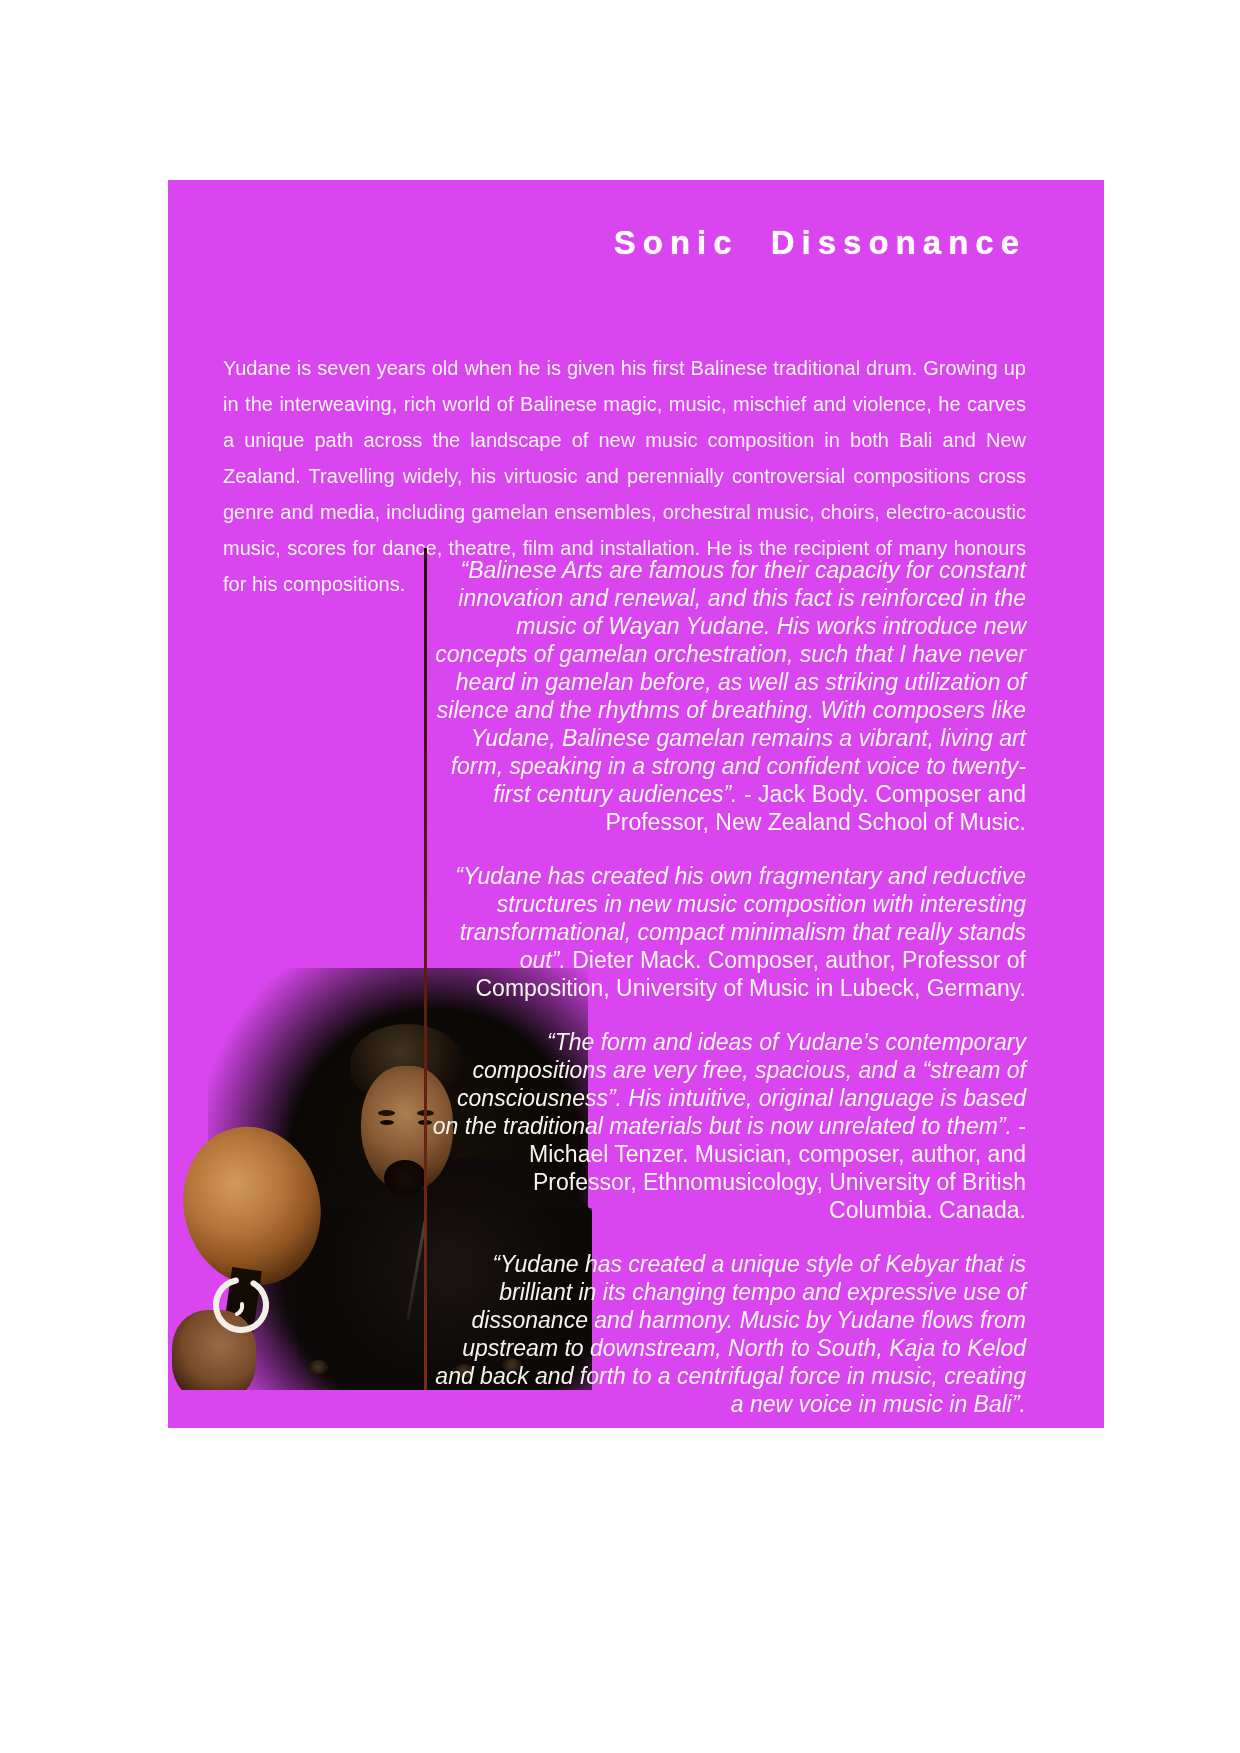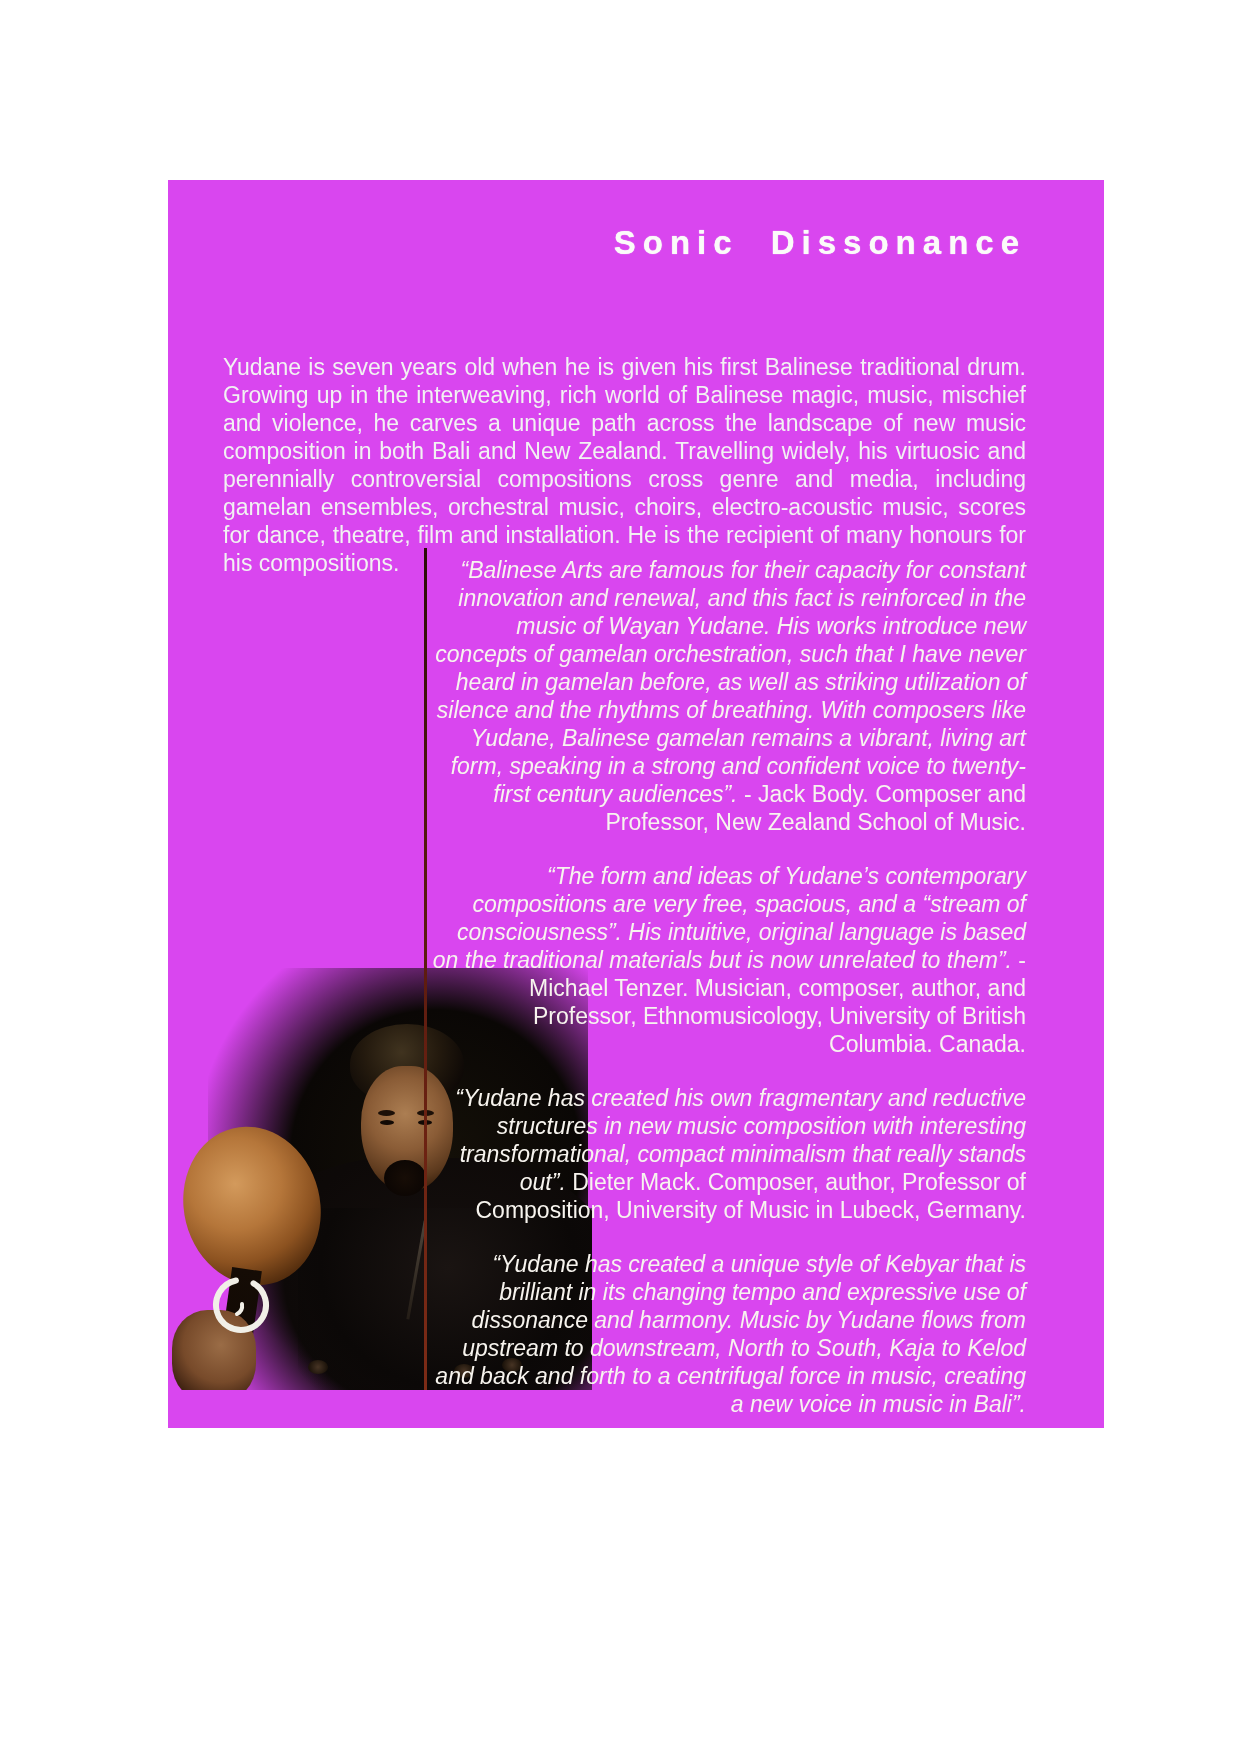--- a/index.html
+++ b/index.html
@@ -17,21 +17,21 @@
   }
   .title{
     position:absolute;top:44px;right:78px;
     color:#fbfbf9;font-weight:bold;font-size:33px;
     letter-spacing:7px;word-spacing:16px;
     text-shadow:0 0 1px #ffffff;
     white-space:nowrap;
   }
   .intro{
     position:absolute;left:55px;top:150px;width:803px;
-    color:#f2f2f2;font-size:23px;line-height:28px;
+    color:#f2f2f2;font-size:20px;line-height:36px;
     text-align:justify;
   }
   .accent-line{
     position:absolute;left:256px;top:368px;width:3px;height:842px;
     background:linear-gradient(180deg,#2a0b06 0%, #53170d 35%, #6b2212 70%, #7c2b16 100%);
     z-index:4;
   }
   .quotes{
     position:absolute;left:260px;top:376px;width:598px;
     text-align:right;color:#f7f4ee;z-index:5;
@@ -147,26 +147,26 @@
     </div>
 
     <div class="accent-line"></div>
 
     <div class="quotes">
       <p class="quote">
         <span class="qtext">“Balinese Arts are famous for their capacity for constant innovation and renewal, and this fact is reinforced in the music of Wayan Yudane. His works introduce new concepts of gamelan orchestration, such that I have never heard in gamelan before, as well as striking utilization of silence and the rhythms of breathing. With composers like Yudane, Balinese gamelan remains a vibrant, living art form, speaking in a strong and confident voice to twenty-first century audiences”.</span>
         <span class="attr">- Jack Body. Composer and Professor, New Zealand School of Music.</span>
       </p>
       <p class="quote">
+        <span class="qtext">“Yudane has created his own fragmentary and reductive structures in new music composition with interesting transformational, compact minimalism that really stands out”.</span>
+        <span class="attr">Dieter Mack. Composer, author, Professor of Composition, University of Music in Lubeck, Germany.</span>
+      </p>
+      <p class="quote">
         <span class="qtext">“The form and ideas of Yudane’s contemporary compositions are very free, spacious, and a “stream of consciousness”. His intuitive, original language is based on the traditional materials but is now unrelated to them”.</span>
         <span class="attr">- Michael Tenzer. Musician, composer, author, and Professor, Ethnomusicology, University of British Columbia. Canada.</span>
-      </p>
-      <p class="quote">
-        <span class="qtext">“Yudane has created his own fragmentary and reductive structures in new music composition with interesting transformational, compact minimalism that really stands out”.</span>
-        <span class="attr">Dieter Mack. Composer, author, Professor of Composition, University of Music in Lubeck, Germany.</span>
       </p>
       <p class="quote">
         <span class="qtext">“Yudane has created a unique style of Kebyar that is brilliant in its changing tempo and expressive use of dissonance and harmony. Music by Yudane flows from upstream to downstream, North to South, Kaja to Kelod and back and forth to a centrifugal force in music, creating a new voice in music in Bali”.</span>
         
       </p>
     </div>
 
     <svg class="enso" viewBox="0 0 62 62" aria-hidden="true">
       <circle cx="31" cy="31" r="25" fill="none" stroke="#f1efe7" stroke-width="6" stroke-linecap="round" stroke-dasharray="138 19" transform="rotate(-60 31 31)"></circle>
       <path d="M27 40 q6 -3 5 -10" fill="none" stroke="#f1efe7" stroke-width="4" stroke-linecap="round"></path>

